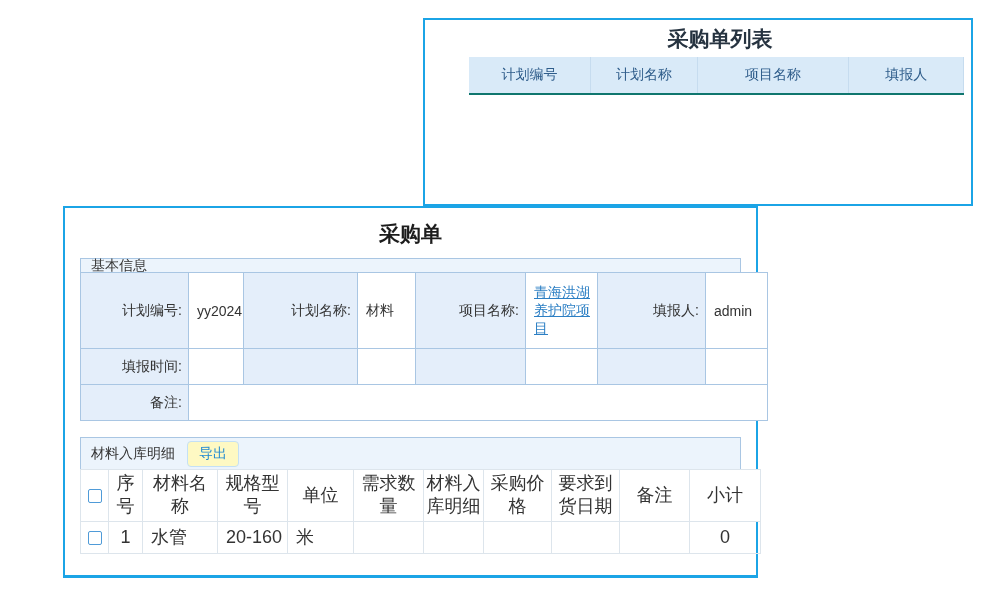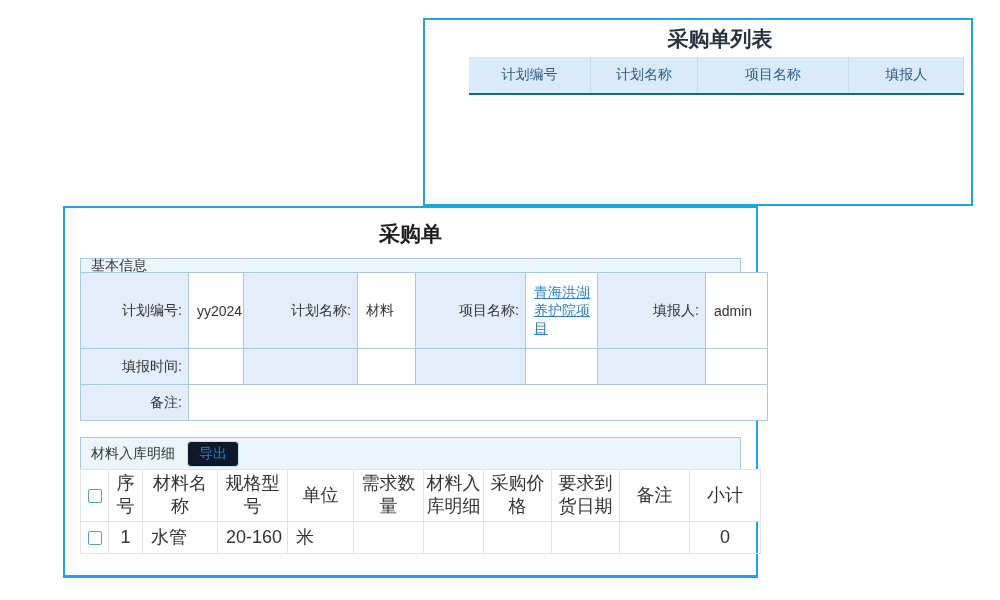--- a/index.html
+++ b/index.html
@@ -27,21 +27,21 @@
   #form-table { width:100%; border-collapse:collapse; table-layout:fixed; margin-top:-1px; font-size:14px; }
   #form-table td { border:1px solid #a9c6e3; vertical-align:middle; }
   #form-table td.lbl { background:#e4eefa; text-align:right; padding:4px 6px 4px 2px; }
   #form-table td.val { background:#fff; text-align:left; padding:4px 6px 4px 8px; }
   #form-table tr.r1 td { height:76px; }
   #form-table tr.r2 td, #form-table tr.r3 td { height:36px; }
   a.proj-link { color:#2c7fc4; text-decoration:underline; }
 
   .gap { height:16px; }
   #details-bar { height:33px; gap:12px; }
-  #export-btn { background:#0f172a; color:#1e88d2; border:1px solid #c4e0f5;
+  #export-btn { background:#fef9c3; color:#1e88d2; border:1px solid #c4e0f5;
     border-radius:4px; font-size:14px; padding:3px 11px; cursor:pointer;
     font-family:"Liberation Sans","DejaVu Sans",sans-serif; }
   #detail-table { width:100%; border-collapse:collapse; table-layout:fixed; margin-top:-1px; font-size:18px; }
   #detail-table th, #detail-table td { border:1px solid #dde5ec; }
   #detail-table th { height:40px; font-weight:normal; color:#333; text-align:center;
     background:#fff; line-height:1.3; padding:2px; }
   #detail-table td { height:32px; padding:2px 4px 2px 8px; text-align:left; }
   #detail-table td.center, #detail-table th.center { text-align:center; padding:2px; }
   .cbx { display:inline-block; width:14px; height:14px; background:#fff;
     border:1px solid #4f9bd8; border-radius:2px; vertical-align:middle; cursor:pointer; }

